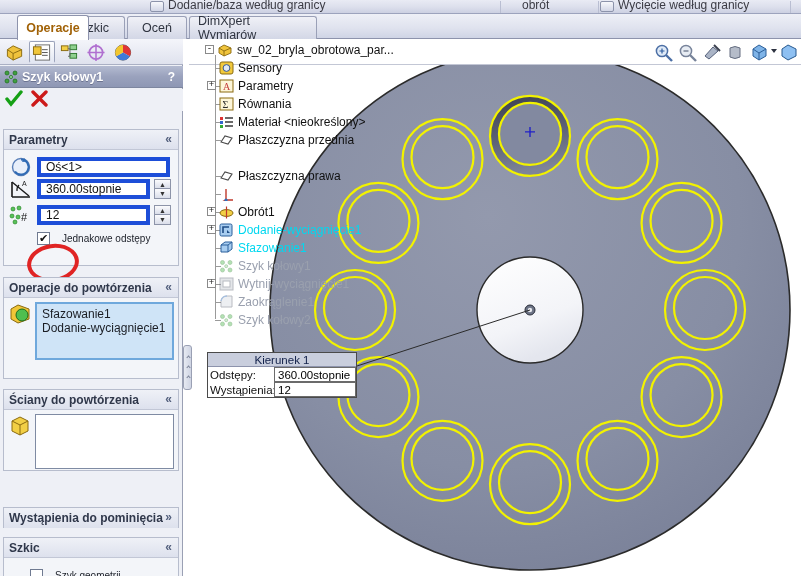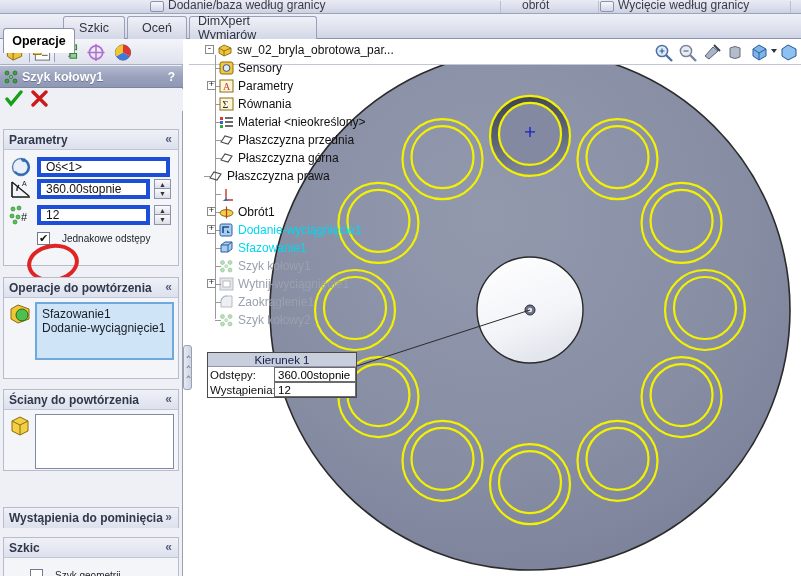--- a/index.html
+++ b/index.html
@@ -41,22 +41,22 @@
   .tab {
     position: absolute; top: 2px; height: 23px;
     display: flex; align-items: center; justify-content: center;
     font-size: 12.5px; color: #2f3440;
     border: 1px solid #9aa0b7; border-bottom: none;
     border-radius: 3px 3px 0 0;
     background: linear-gradient(to bottom,#f0f1f7,#d3d7e6);
     padding: 0 8px;
   }
   .tab.active {
-    background: #ffffff; color: #000000; font-weight: bold;
-    border-color: #8d93ac; height: 25px; top: 14px; z-index: 3;
+    background: #ffffff; color: #a16207; font-weight: bold;
+    border-color: #8d93ac; height: 25px; top: 1px; z-index: 3; margin-left: 14px;
   }
 
   
   .viewbar {
     position: absolute; left: 189px; top: 39px; width: 612px; height: 26px;
     background: #ffffff; border-bottom: 1px solid #c3c7d5;
   }
   .vb-icon { position: absolute; top: 4px; width: 20px; height: 19px; }
 
   
@@ -382,28 +382,21 @@
           </svg></span>
         <span class="tlbl">Materiał &lt;nieokreślony&gt;</span>
       </div>
       <div class="tnode" style="left: 14px; top: 90px;">
         <div class="tline" style="left: -4px; top: 9px; width: 6px; height: 1px;"></div>
         <span class="tico" style="margin-left: 0px;"><svg viewBox="0 0 15 14" width="15" height="14">
             <path d="M2 9 L6 3 L13 5 L9 11 Z" fill="none" stroke="#4a4a4a" stroke-width="1.1"></path>
           </svg></span>
         <span class="tlbl">Płaszczyzna przednia</span>
       </div>
-      <div class="tnode" style="left: 14px; top: 108px;">
-        <div class="tline" style="left: -4px; top: 9px; width: 6px; height: 1px;"></div>
-        <span class="tico" style="margin-left: 0px;"><svg viewBox="0 0 15 14" width="15" height="14">
-            <path d="M2 9 L6 3 L13 5 L9 11 Z" fill="none" stroke="#4a4a4a" stroke-width="1.1"></path>
-          </svg></span>
-        <span class="tlbl">Płaszczyzna górna</span>
-      </div>
-      <div class="tnode" style="left: 3px; top: 126px;">
+      <div class="tnode" style="left: 14px; top: 126px;">
         <div class="tline" style="left: -4px; top: 9px; width: 6px; height: 1px;"></div>
         <span class="tico" style="margin-left: 0px;"><svg viewBox="0 0 15 14" width="15" height="14">
             <path d="M2 9 L6 3 L13 5 L9 11 Z" fill="none" stroke="#4a4a4a" stroke-width="1.1"></path>
           </svg></span>
         <span class="tlbl">Płaszczyzna prawa</span>
       </div>
       <div class="tnode" style="left: 14px; top: 144px;">
         <div class="tline" style="left: -4px; top: 9px; width: 6px; height: 1px;"></div>
         <span class="tico" style="margin-left: 0px;"><svg viewBox="0 0 15 14" width="15" height="14">
             <path d="M7 13 L7 2 M7 13 L14 13 M7 13 L1 16" stroke="#c0392b" stroke-width="1.4" fill="none"></path>

